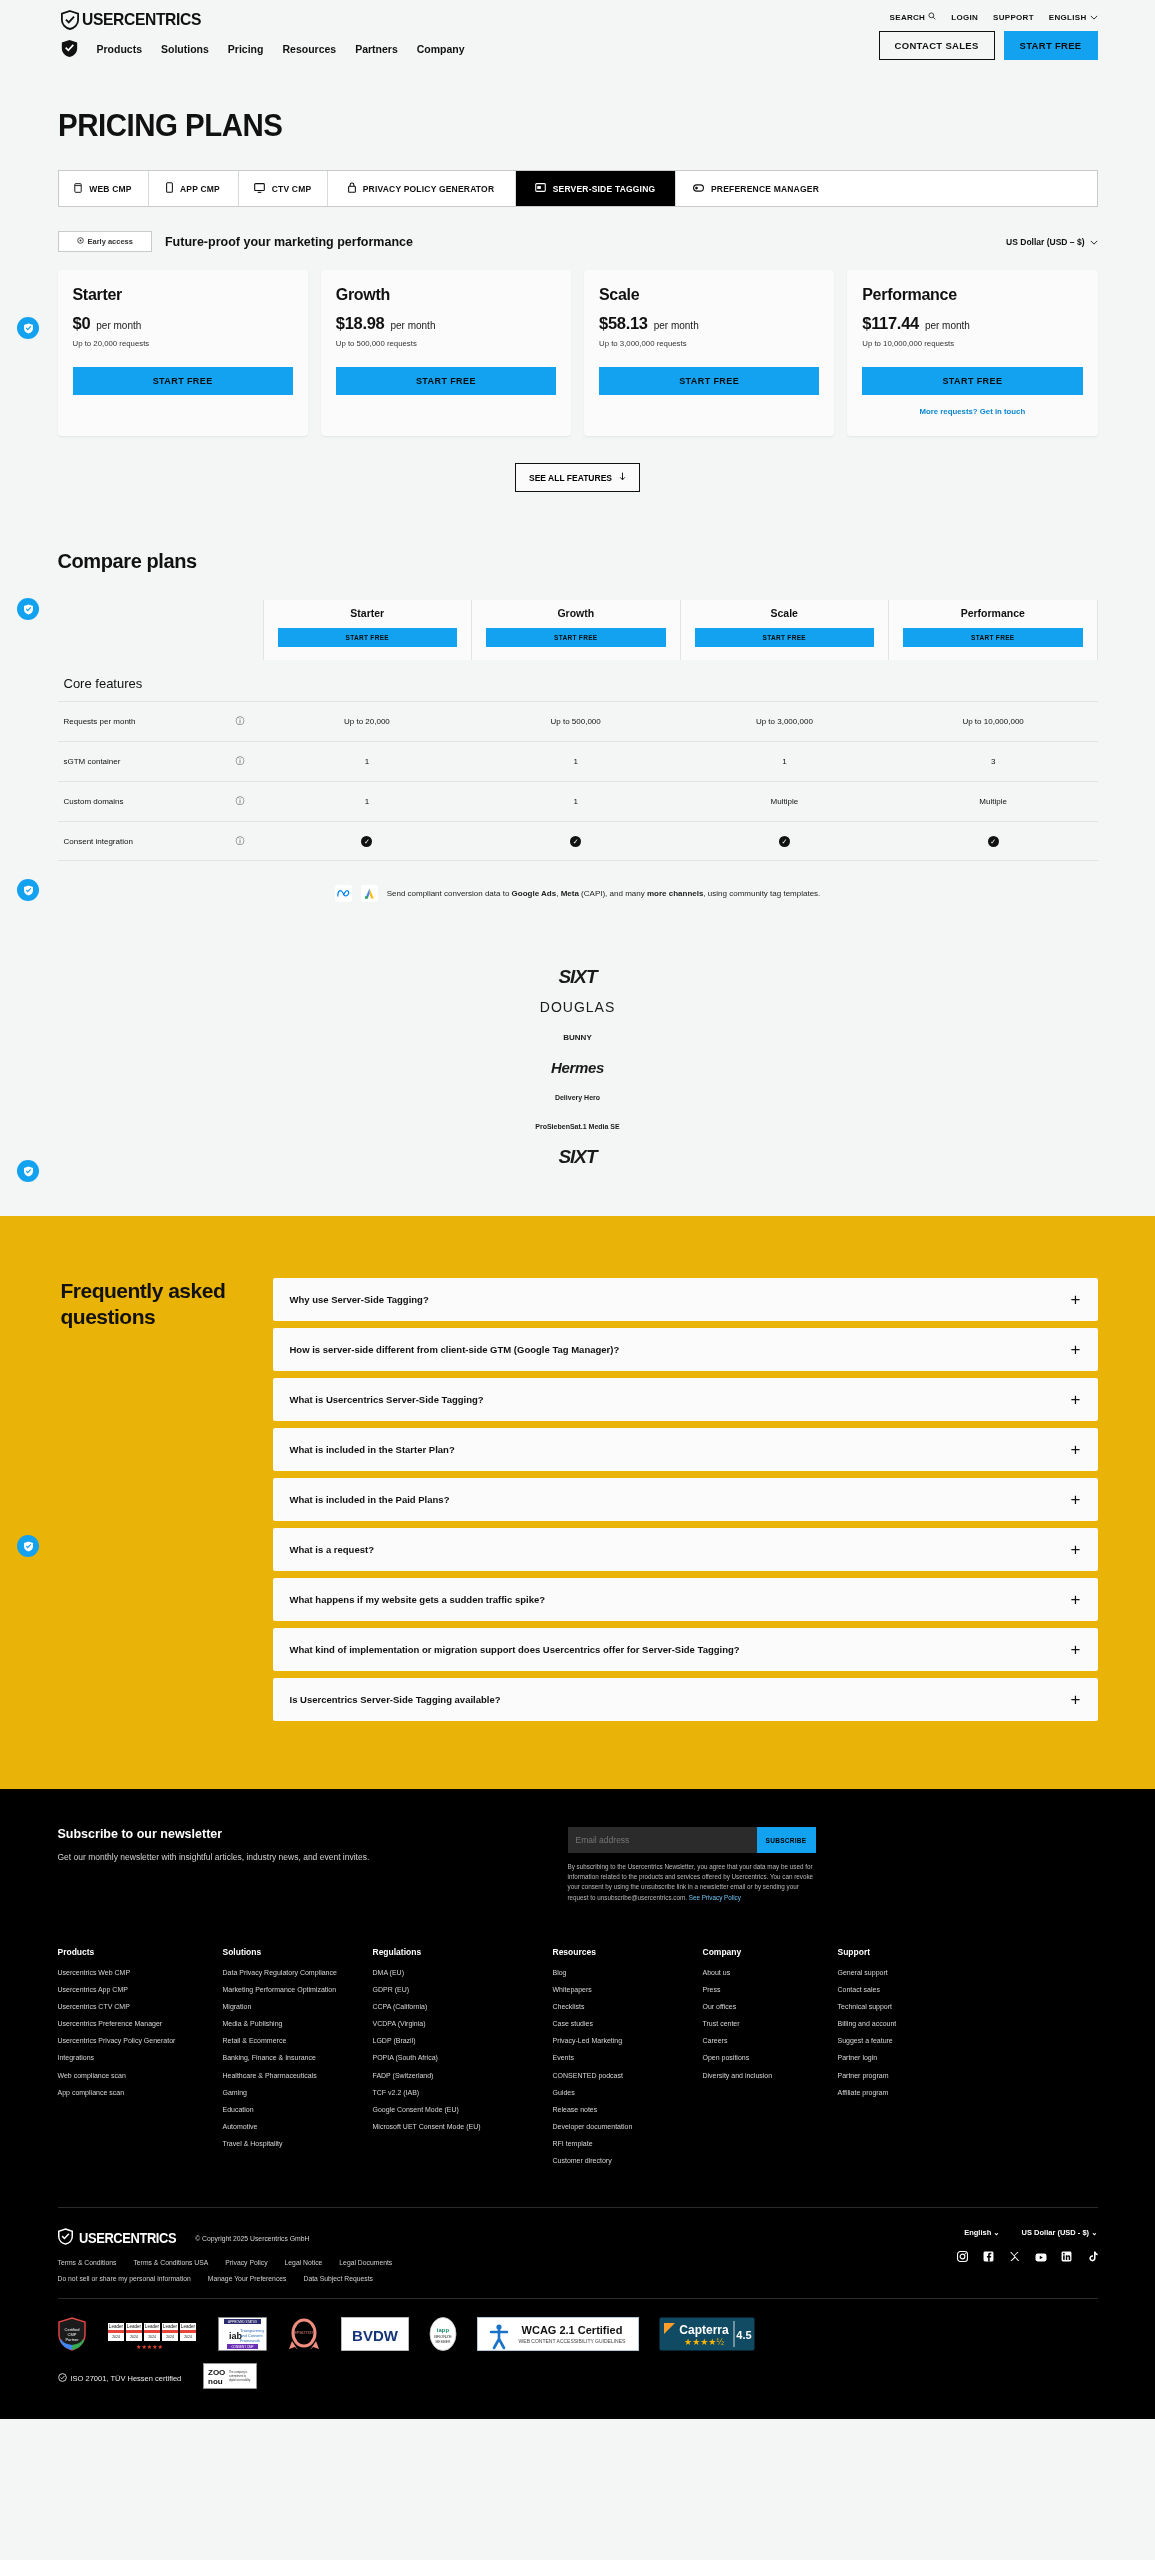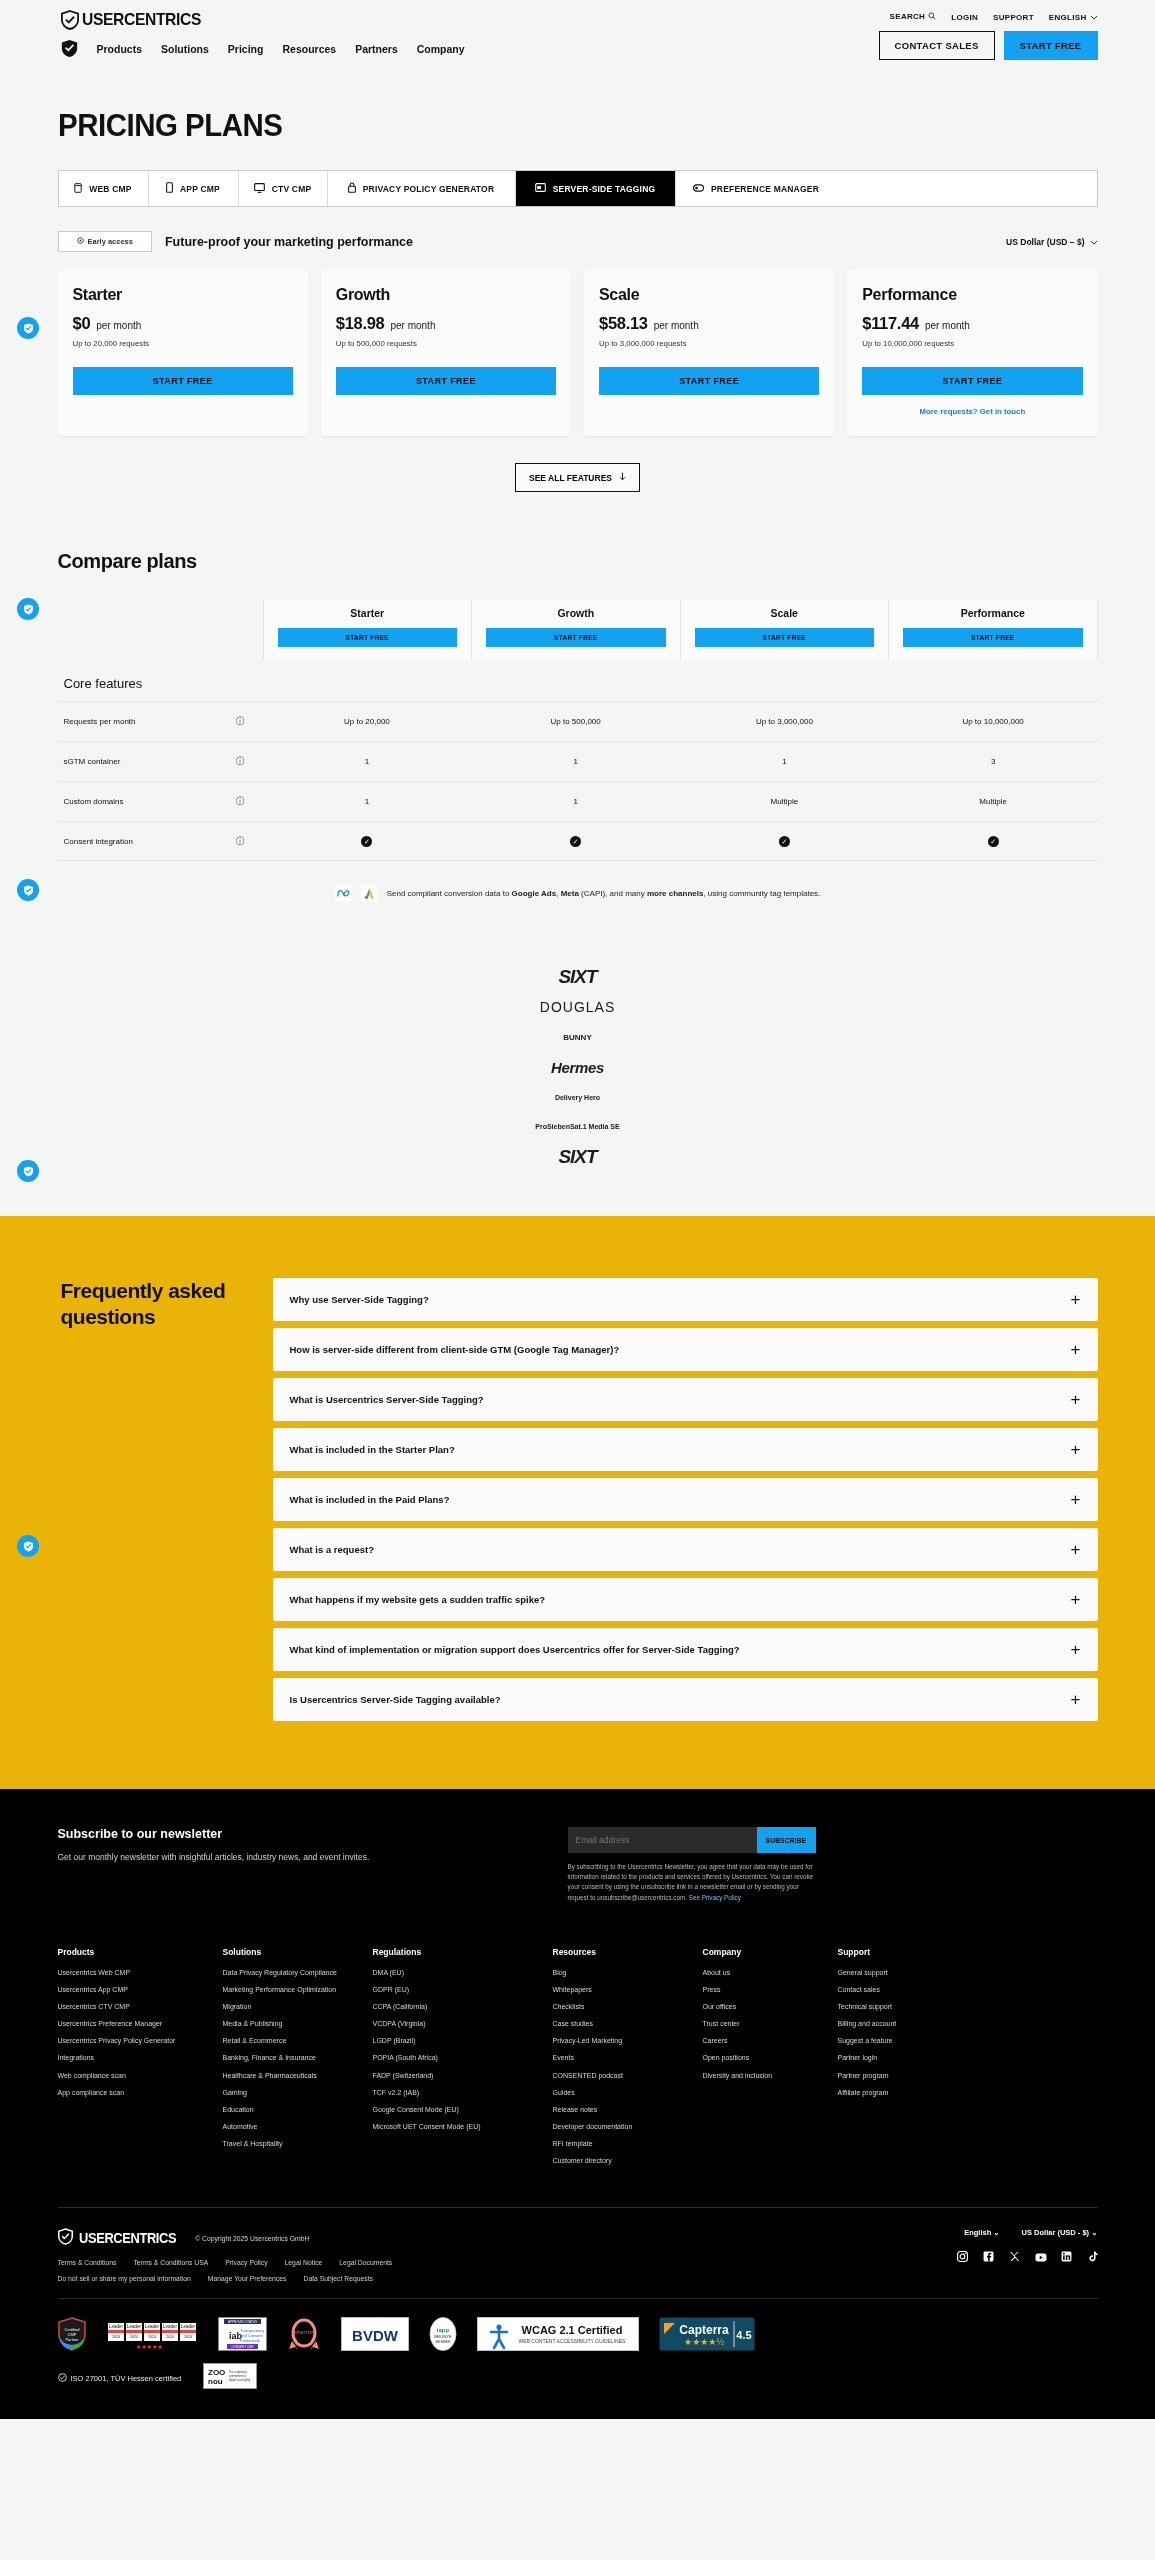--- a/index.html
+++ b/index.html
@@ -20,21 +20,21 @@
   .logo { display: flex; align-items: center; gap: 3px; }
   .logo-mark { width: 18px; height: 20px; }
   .logo-text { font-weight: 800; font-size: 17px; letter-spacing: -0.4px;
                font-family: "Liberation Sans", sans-serif; transform: scaleX(0.92); transform-origin: left; }
   .mainnav { display: flex; align-items: center; gap: 19px; margin-top: 9px; }
   .nav-badge { width: 17px; height: 19px; flex: none; }
   .mainnav a { font-size: 10.5px; font-weight: 700; color: #111; text-decoration: none; }
   .hdr-right { text-align: right; padding-top: 2px; }
   .toprow { display: flex; justify-content: flex-end; align-items: center; gap: 15px; }
   .toprow a { font-size: 8px; font-weight: 700; color: #111; text-decoration: none;
-              letter-spacing: 0.3px; display: inline-flex; align-items: flex-start; gap: 3px; }
+              letter-spacing: 0.3px; display: inline-flex; align-items: center; gap: 3px; }
   .btnrow { display: flex; justify-content: flex-end; gap: 9px; margin-top: 9px; }
   .btn { font-size: 9.5px; font-weight: 700; letter-spacing: 0.3px; padding: 8px 15px;
          border: 1.3px solid #111; background: transparent; color: #111; cursor: pointer;
          font-family: "Liberation Sans", sans-serif; }
   .btn-primary { background: #12a2f0; border-color: #12a2f0; color: #0a0a0a; }
 
   
   .pricing-title { font-size: 31px; font-weight: 800; letter-spacing: -0.5px;
                    margin: 42px 0 26px; transform: scaleX(0.95); transform-origin: left; }
 

